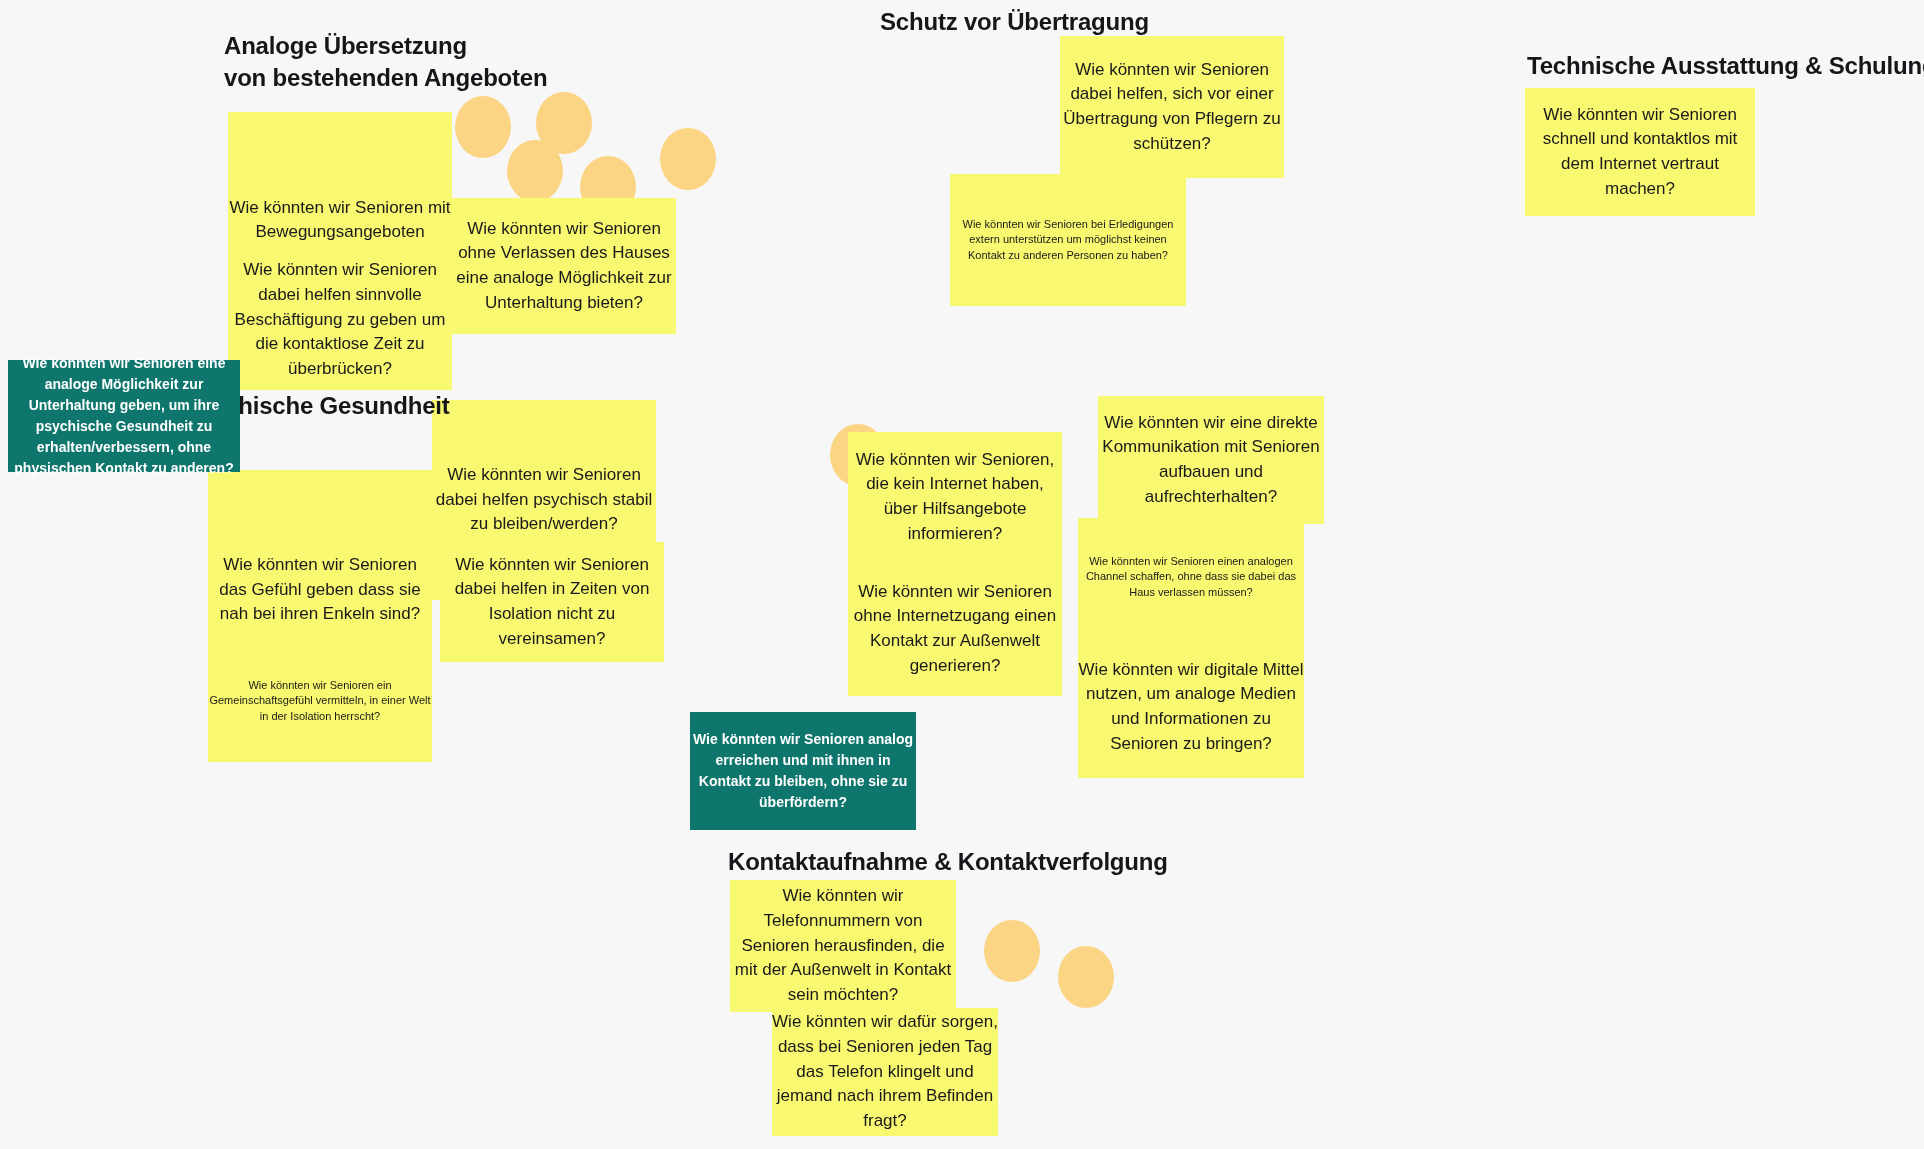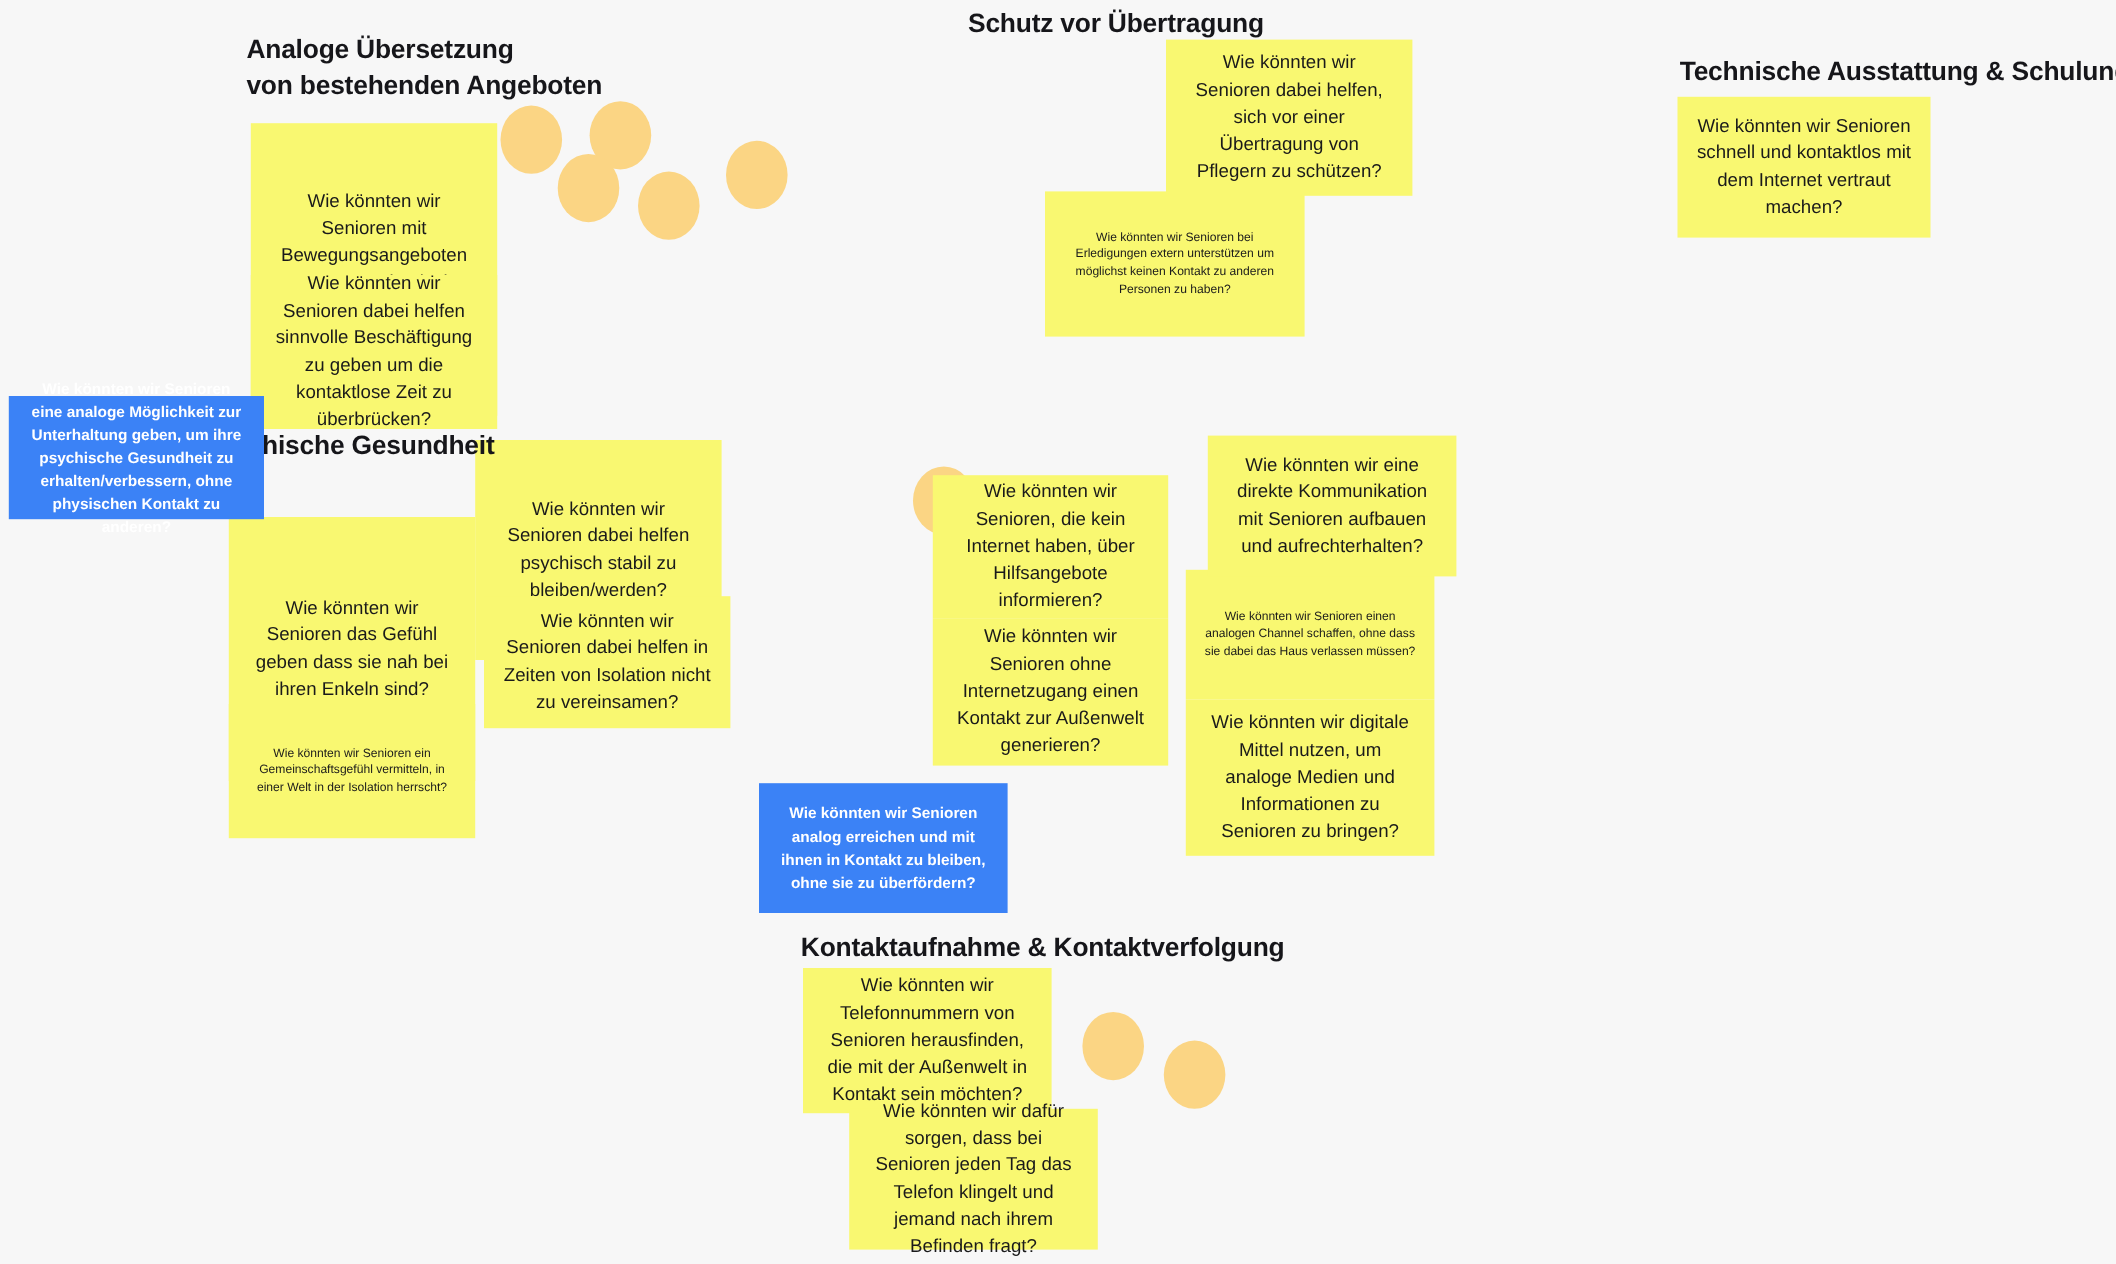--- a/index.html
+++ b/index.html
@@ -31,28 +31,28 @@
     background: #f9f871;
     color: #1a1a1a;
     font-family: "Liberation Sans", sans-serif;
     font-size: 17px;
     line-height: 1.45;
     text-align: center;
     box-sizing: border-box;
     display: flex;
     align-items: center;
     justify-content: center;
-    padding: 10px 16px;
+    padding: 10px 0;
   }
   .note.small {
     font-size: 11px;
     line-height: 1.42;
   }
   .note.red {
-    background: #3b82f6;
+    background: #0f766e;
     color: #ffffff;
     font-weight: bold;
     font-size: 14px;
     line-height: 1.5;
     z-index: 60;
   }
   .blob {
     position: absolute;
     background: #fbd584;
     border-radius: 50%;
@@ -79,20 +79,23 @@
   <div class="blob" style="left:660px; top:128px; width:56px; height:62px;"></div>
 
   <div class="note" style="left:228px; top:112px; width:224px; height:266px; z-index:20;">
     <span class="note-text">Wie könnten wir Senioren mit Bewegungsangeboten versorgen, damit sie drinnen möglichst aktiv bleiben?</span>
   </div>
 
   <div class="note" style="left:228px; top:250px; width:224px; height:140px; z-index:21;">
     <span class="note-text">Wie könnten wir Senioren dabei helfen sinnvolle Beschäftigung zu geben um die kontaktlose Zeit zu überbrücken?</span>
   </div>
 
+  <div class="note" style="left:452px; top:198px; width:224px; height:136px; z-index:20;">
+    <span class="note-text">Wie könnten wir Senioren ohne Verlassen des Hauses eine analoge Möglichkeit zur Unterhaltung bieten?</span>
+  </div>
 
   <div class="note red" style="left:8px; top:360px; width:232px; height:112px;">
     <span class="note-text">Wie könnten wir Senioren eine analoge Möglichkeit zur Unterhaltung geben, um ihre psychische Gesundheit zu erhalten/verbessern, ohne physischen Kontakt zu anderen?</span>
   </div>
 
   <div class="section-title" style="left:183px; top:390px; width:420px;">Psychische Gesundheit</div>
 
   <div class="note" style="left:208px; top:470px; width:224px; height:240px; z-index:20;">
     <span class="note-text">Wie könnten wir Senioren das Gefühl geben dass sie nah bei ihren Enkeln sind?</span>
   </div>

